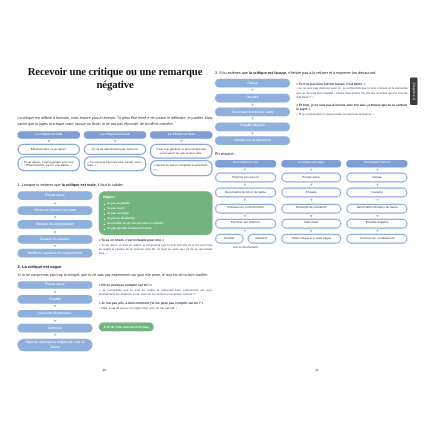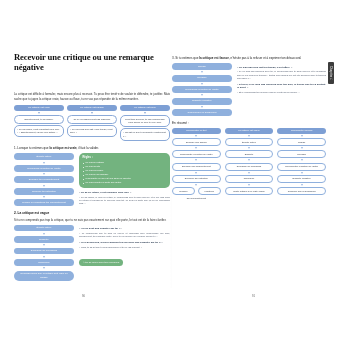--- a/index.html
+++ b/index.html
@@ -32,20 +32,21 @@
 
   
   h1.title {
     font-family: "Liberation Serif", serif;
     font-weight: bold;
     font-size: 8.6px;
     line-height: 10.2px;
     color: #111111;
     letter-spacing: -0.1px;
     margin-bottom: 20px;
+    text-align: center;
   }
   .intro {
     font-size: 2.9px;
     line-height: 4.1px;
     color: #2b2b2b;
     text-align: justify;
     margin-bottom: 4px;
   }
   .step-head {
     font-size: 3.0px;

